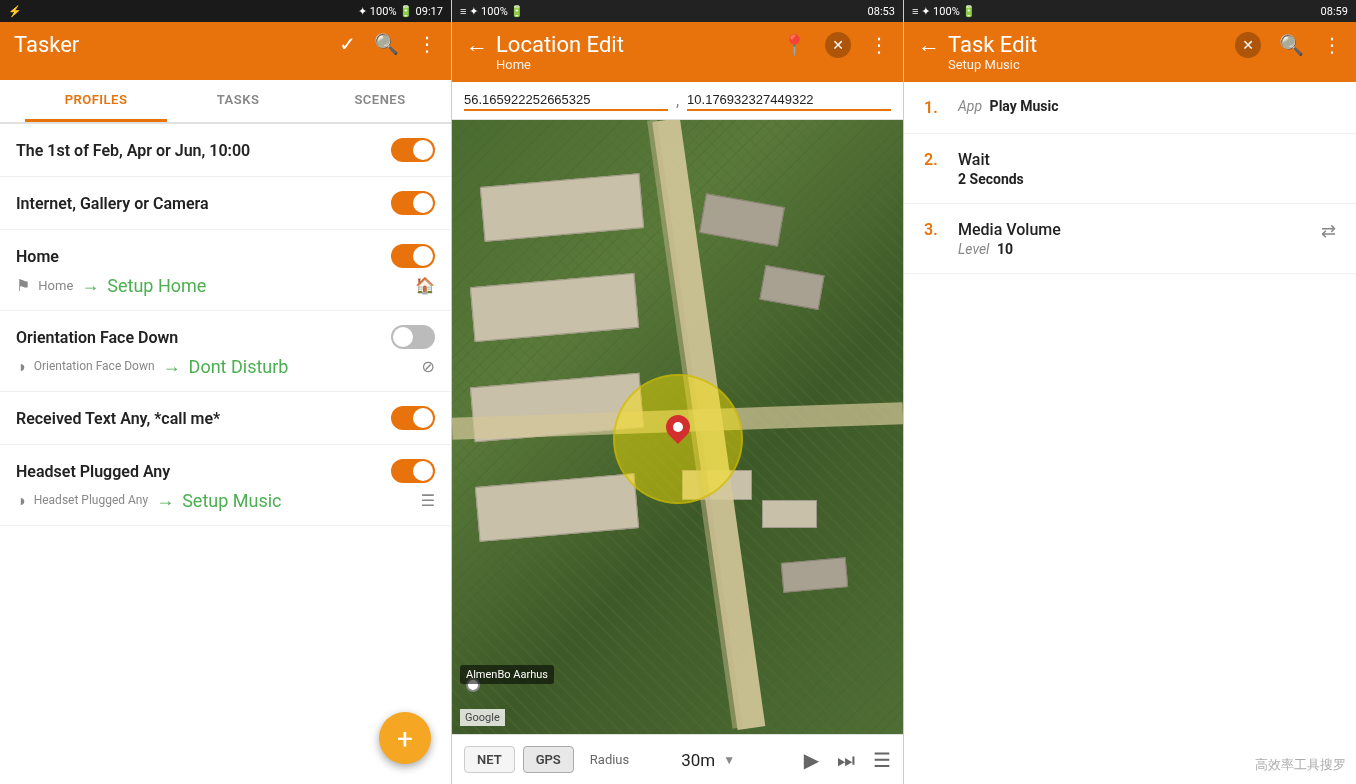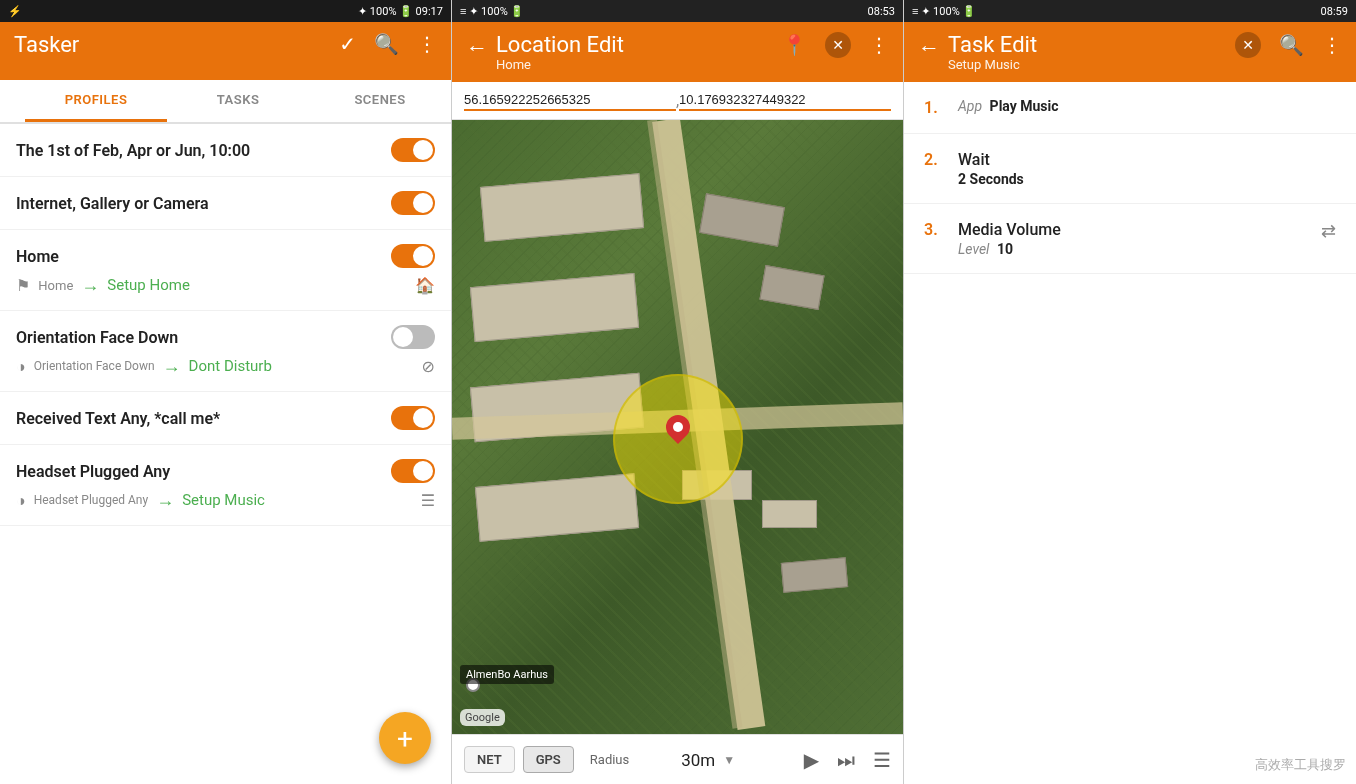--- a/index.html
+++ b/index.html
@@ -101,21 +101,21 @@
     .profile-sub {
       display: flex;
       align-items: center;
       gap: 8px;
       margin-top: 6px;
       padding-left: 0;
     }
     .profile-sub-icon { font-size: 16px; color: #888; }
     .profile-sub-label { font-size: 13px; color: #888; }
     .profile-sub-arrow { color: #4CAF50; font-size: 18px; font-weight: bold; }
-    .profile-sub-task { font-size: 15px; color: #4CAF50; }
+    .profile-sub-task { font-size: 18px; color: #4CAF50; }
     .profile-sub-end-icon { font-size: 16px; color: #888; margin-left: auto; }
 
     
     .toggle {
       width: 44px;
       height: 24px;
       border-radius: 12px;
       position: relative;
       cursor: pointer;
       flex-shrink: 0;
@@ -158,20 +158,21 @@
     .panel-2 {
       width: 452px;
       border-right: 1px solid #ccc;
     }
 
     .coord-bar {
       display: flex;
       background: #fff;
       border-bottom: 1px solid #e0e0e0;
       padding: 8px 12px;
+      gap: 8px;
     }
     .coord-input {
       flex: 1;
       border: none;
       border-bottom: 2px solid #E8720C;
       font-size: 13px;
       color: #222;
       padding: 2px 0;
       outline: none;
     }
@@ -276,21 +277,21 @@
       border-radius: 3px;
     }
     .google-label {
       position: absolute;
       bottom: 8px;
       left: 8px;
       background: rgba(255,255,255,0.8);
       font-size: 11px;
       color: #444;
       padding: 2px 5px;
-      border-radius: 6px;
+      border-radius: 0;
     }
 
     
     .white-dot {
       position: absolute;
       bottom: 42px;
       left: 14px;
       width: 14px;
       height: 14px;
       border-radius: 50%;

